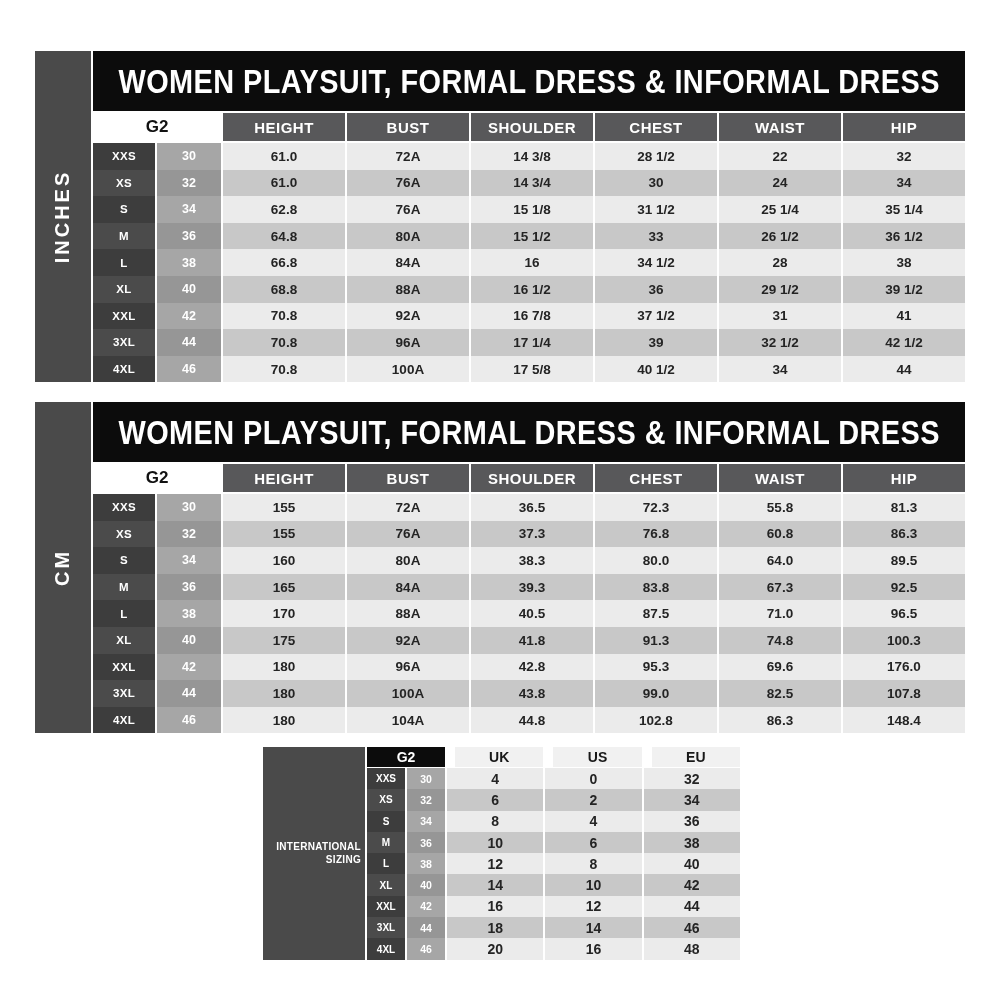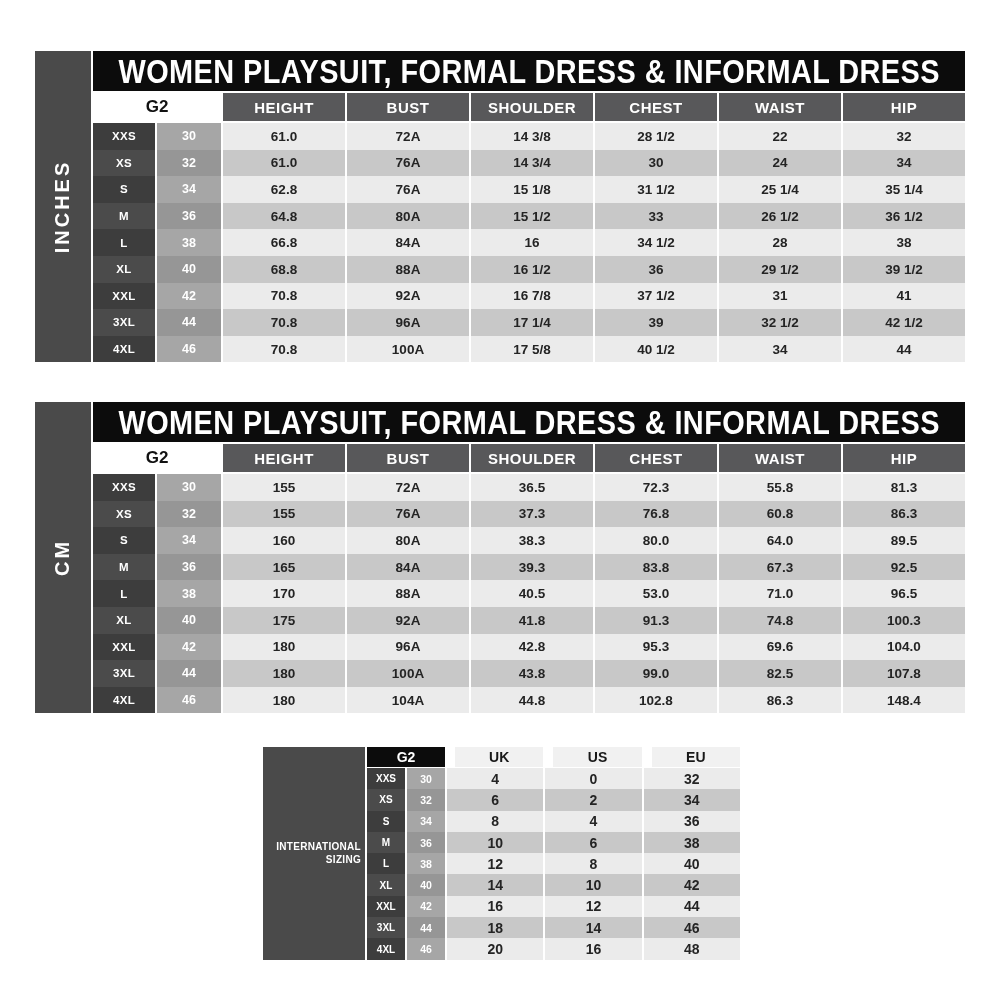--- a/index.html
+++ b/index.html
@@ -18,21 +18,21 @@
     width:56px;margin-right:2px;flex:none;
     background:var(--rail-bg,#4a4a4a);
     display:flex;align-items:center;justify-content:center;overflow:hidden;
   }
   .vtext{
     transform:rotate(-90deg);white-space:nowrap;
     color:#fff;font-size:20px;letter-spacing:3px;
   }
   .content{flex:1;min-width:0;}
   .titlebar{
-    height:40px;background:var(--title-bg,#0c0c0c);
+    height:60px;background:var(--title-bg,#0c0c0c);
     display:flex;align-items:center;justify-content:center;
     margin-bottom:2px;overflow:hidden;
   }
   .titlebar span{
     color:var(--title-text,#ffffff);font-size:34px;white-space:nowrap;
     transform:scaleX(0.85);letter-spacing:0.5px;
   }
   .grid{
     display:grid;
     grid-template-columns:62px 64px repeat(6,1fr);
@@ -232,39 +232,39 @@
         <div class="cell dcell r-even">84A</div>
         <div class="cell dcell r-even">39.3</div>
         <div class="cell dcell r-even">83.8</div>
         <div class="cell dcell r-even">67.3</div>
         <div class="cell dcell r-even">92.5</div>
         <div class="cell lcell r-odd">L</div>
         <div class="cell ncell r-odd">38</div>
         <div class="cell dcell r-odd">170</div>
         <div class="cell dcell r-odd">88A</div>
         <div class="cell dcell r-odd">40.5</div>
-        <div class="cell dcell r-odd">53.0</div>
+        <div class="cell dcell r-odd">87.5</div>
         <div class="cell dcell r-odd">71.0</div>
         <div class="cell dcell r-odd">96.5</div>
         <div class="cell lcell r-even">XL</div>
         <div class="cell ncell r-even">40</div>
         <div class="cell dcell r-even">175</div>
         <div class="cell dcell r-even">92A</div>
         <div class="cell dcell r-even">41.8</div>
         <div class="cell dcell r-even">91.3</div>
         <div class="cell dcell r-even">74.8</div>
         <div class="cell dcell r-even">100.3</div>
         <div class="cell lcell r-odd">XXL</div>
         <div class="cell ncell r-odd">42</div>
         <div class="cell dcell r-odd">180</div>
         <div class="cell dcell r-odd">96A</div>
         <div class="cell dcell r-odd">42.8</div>
         <div class="cell dcell r-odd">95.3</div>
         <div class="cell dcell r-odd">69.6</div>
-        <div class="cell dcell r-odd">104.0</div>
+        <div class="cell dcell r-odd">176.0</div>
         <div class="cell lcell r-even">3XL</div>
         <div class="cell ncell r-even">44</div>
         <div class="cell dcell r-even">180</div>
         <div class="cell dcell r-even">100A</div>
         <div class="cell dcell r-even">43.8</div>
         <div class="cell dcell r-even">99.0</div>
         <div class="cell dcell r-even">82.5</div>
         <div class="cell dcell r-even">107.8</div>
         <div class="cell lcell r-odd">4XL</div>
         <div class="cell ncell r-odd">46</div>

